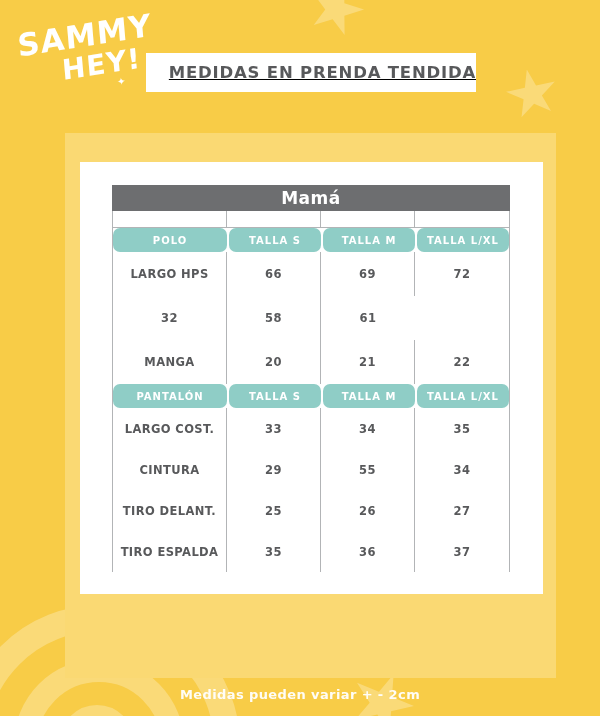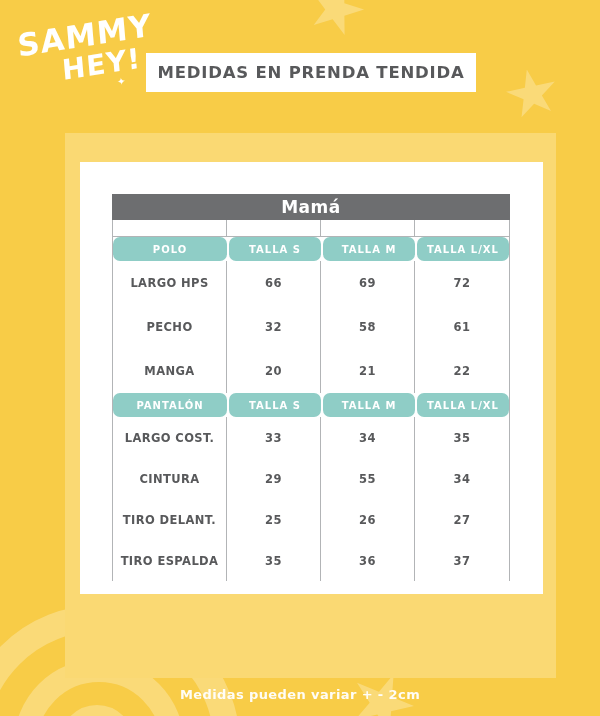--- a/index.html
+++ b/index.html
@@ -37,28 +37,28 @@
     position:absolute;left:20px;top:20px;width:134px;
     transform:rotate(-9deg);color:#FFFFFF;text-align:center;line-height:1;
     font-weight:bold;
   }
   .logo-l1{font-size:31px;letter-spacing:1px;transform:skewX(-4deg);}
   .logo-l2{font-size:28px;letter-spacing:1px;margin-top:2px;margin-left:26px;transform:skewX(-4deg);}
   .logo-star{display:block;font-size:10px;margin-left:60px;margin-top:1px;}
   
   .banner{
     position:absolute;left:146px;top:53px;width:330px;height:39px;
-    background:#FFFFFF;display:flex;align-items:center;justify-content:center;
+    background:#FFFFFF;display:flex;align-items:center;justify-content:flex-end;text-decoration:underline;
   }
   .banner-text{color:var(--txt);font-weight:bold;font-size:16.5px;letter-spacing:0.8px;}
   
   .content-panel{position:absolute;left:65px;top:133px;width:491px;height:545px;background:var(--panel);}
   .card{position:absolute;left:80px;top:162px;width:463px;height:432px;background:#FFFFFF;}
   
-  .size-table{position:absolute;left:112px;top:194px;width:398px;color:var(--txt);}
+  .size-table{position:absolute;left:112px;top:185px;width:398px;color:var(--txt);}
   .t-title{
     height:26px;background:var(--gray);color:#FFFFFF;font-weight:bold;font-size:17px;
     display:flex;align-items:center;justify-content:center;letter-spacing:0.5px;
   }
   .t-body{border-left:1px solid var(--line);border-right:1px solid var(--line);}
   .t-row{display:grid;grid-template-columns:114px 1fr 1fr 1fr;}
   .t-row .cell{display:flex;align-items:center;justify-content:center;}
   .t-row .cell:not(:last-child){border-right:1px solid var(--line);}
   .gap-row{height:16px;border-bottom:1px solid var(--line);}
   .teal-row{height:24px;background:#FFFFFF;grid-column-gap:2px;}
@@ -118,21 +118,20 @@
           <div class="cell">TALLA M</div>
           <div class="cell">TALLA L/XL</div>
         </div>
         <div class="t-row data-row">
           <div class="cell">LARGO HPS</div>
           <div class="cell">66</div>
           <div class="cell">69</div>
           <div class="cell">72</div>
         </div>
         <div class="t-row data-row">
-          <div class="cell">PECHO</div>
           <div class="cell">32</div>
           <div class="cell">58</div>
           <div class="cell">61</div>
         </div>
         <div class="t-row data-row">
           <div class="cell">MANGA</div>
           <div class="cell">20</div>
           <div class="cell">21</div>
           <div class="cell">22</div>
         </div>

